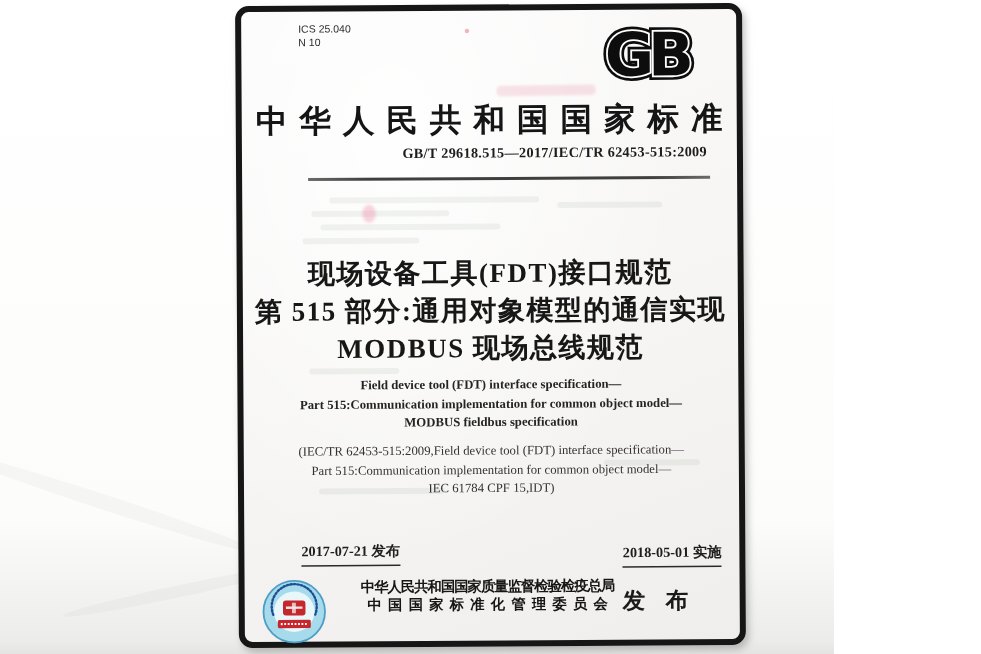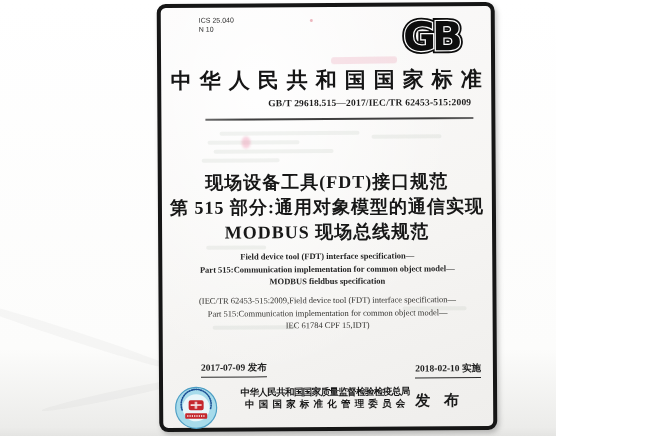--- a/index.html
+++ b/index.html
@@ -175,22 +175,22 @@
       <div>Part 515:Communication implementation for common object model—</div>
       <div>MODBUS fieldbus specification</div>
     </div>
 
     <div class="iec-ref">
       <div>(IEC/TR 62453-515:2009,Field device tool (FDT) interface specification—</div>
       <div>Part 515:Communication implementation for common object model—</div>
       <div>IEC 61784 CPF 15,IDT)</div>
     </div>
 
-    <div class="date issue">2017-07-09 发布</div>
-    <div class="date impl">2018-02-10 实施</div>
+    <div class="date issue">2017-07-21 发布</div>
+    <div class="date impl">2018-05-01 实施</div>
 
     <div class="publisher">
       <div class="l1">中华人民共和国国家质量监督检验检疫总局</div>
       <div class="l2">中国国家标准化管理委员会</div>
     </div>
     <div class="release-label">发 布</div>
 
     <div class="seal">
       <svg width="44" height="44" viewBox="0 0 44 44">
         <circle cx="22" cy="22" r="20.5" fill="#a7dbeb" stroke="#4d9ec4" stroke-width="1.2"></circle>

